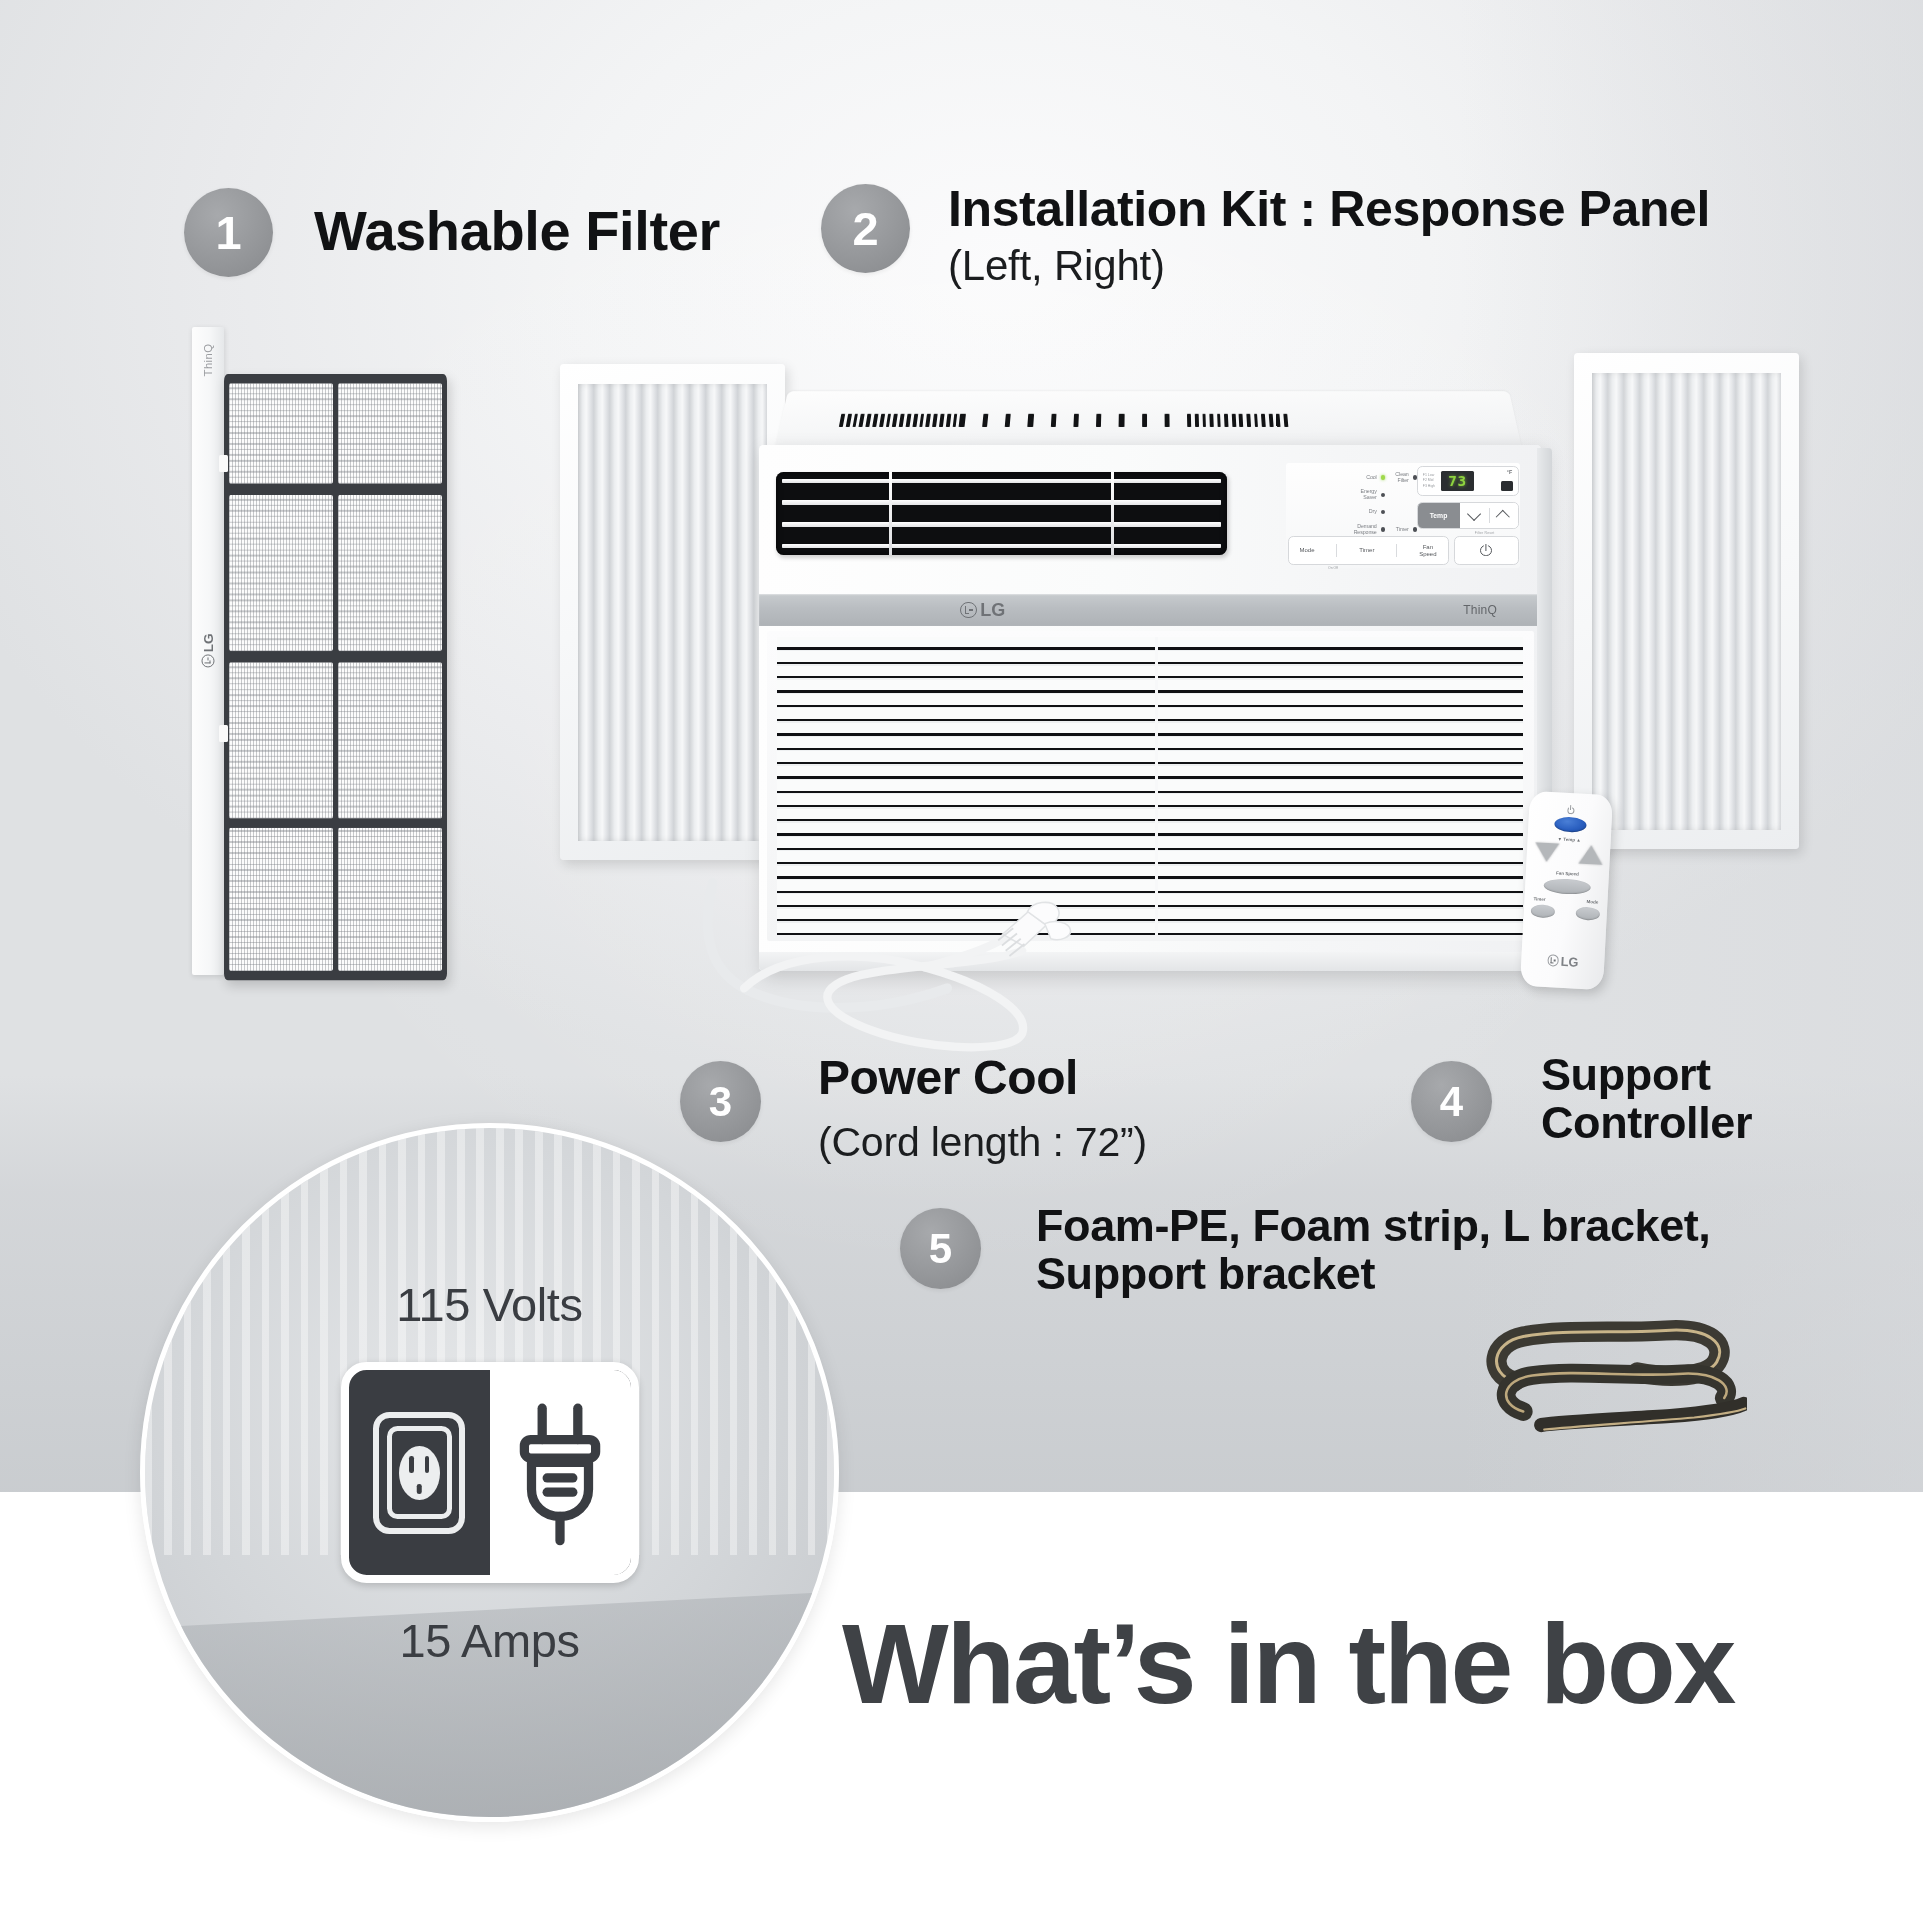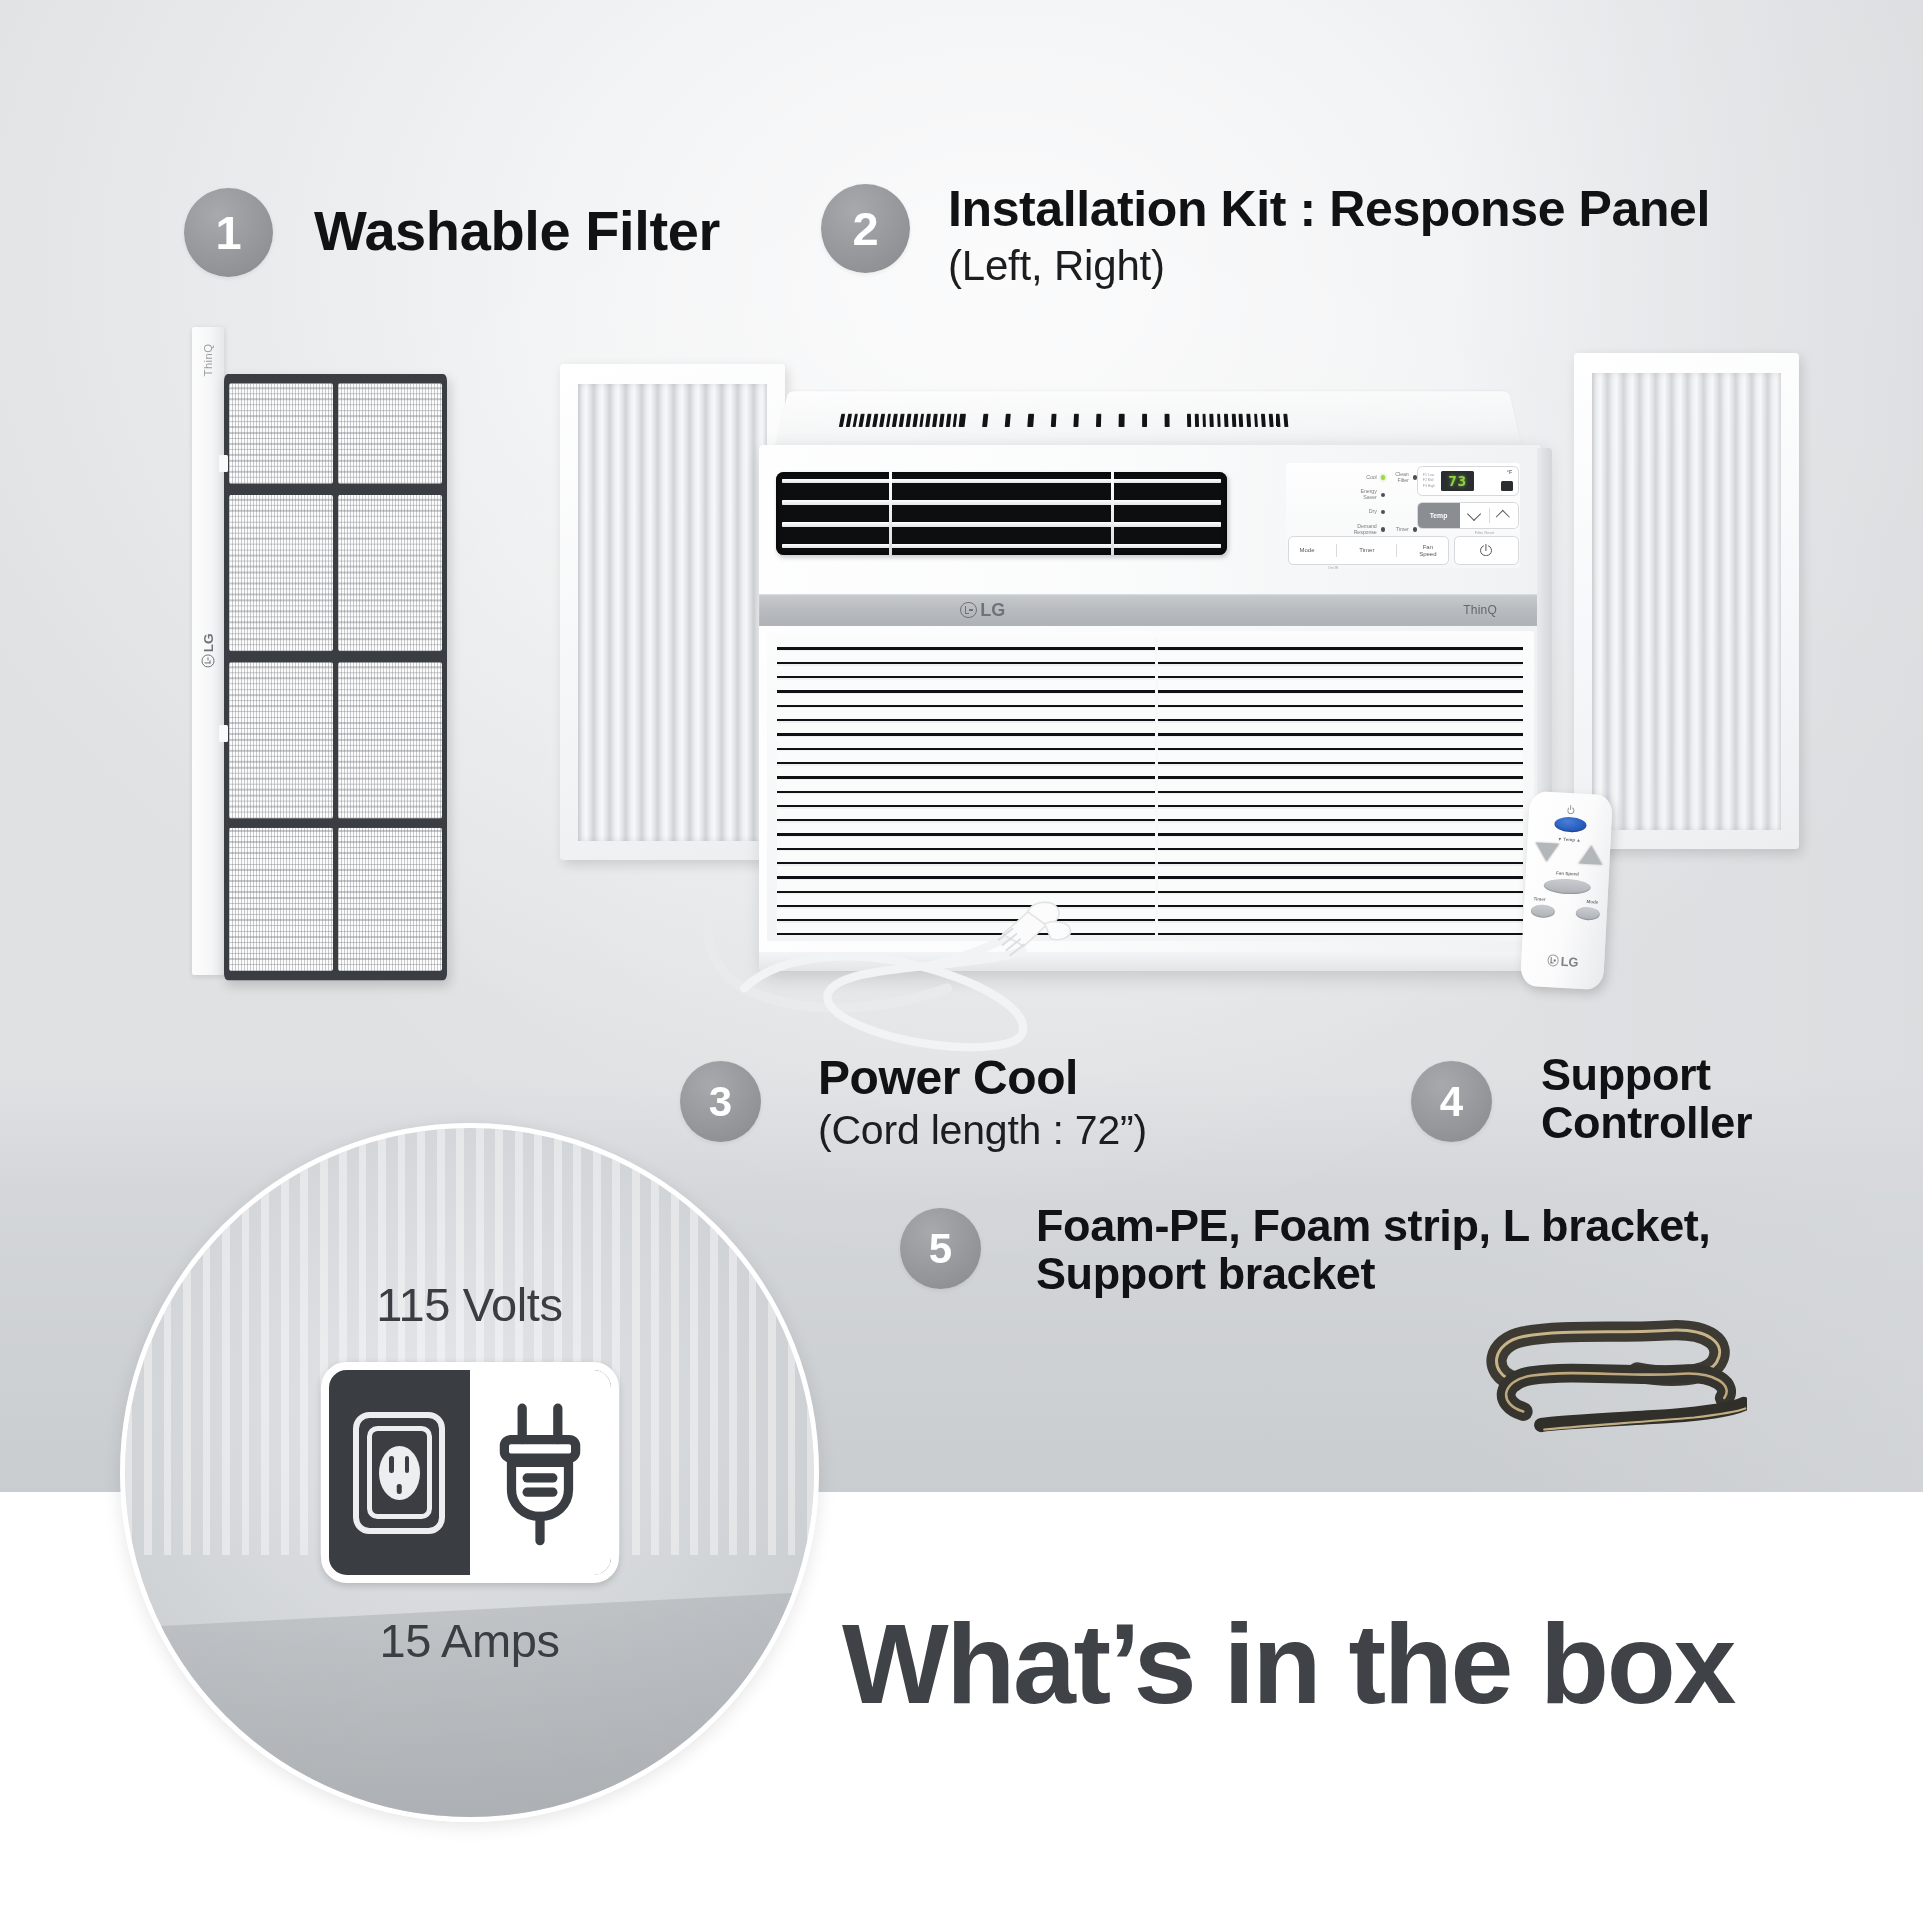--- a/index.html
+++ b/index.html
@@ -340,21 +340,21 @@
     box-shadow:inset 0 -0.8px 1.5px rgba(0,0,0,0.22);
   }
   .r-sm.l { left:6.8px; } .r-sm.r { right:6.8px; }
   .r-lg-brand { position:absolute; left:50%; transform:translateX(-50%); bottom:19.5px; display:flex; align-items:center; gap:2.3px;}
 
   
   #foam { position:absolute; left:1469px; top:1308px; width:278px; height:135px; }
 
   
   #power-circle {
-    position:absolute; left:120px; top:1123px; width:699px; height:699px;
+    position:absolute; left:140px; top:1123px; width:699px; height:699px;
     border-radius:50%;
     background:radial-gradient(circle at 46% 40%, #e4e6e8 0%, #d3d6d9 52%, #c2c5c9 100%);
     border:5.3px solid #ffffff;
     box-shadow:0 4.5px 18px rgba(0,0,0,0.10);
     overflow:hidden;
     display:flex; flex-direction:column; align-items:center; justify-content:center;
   }
   #power-circle::before {
     content:""; position:absolute; left:0; top:0; right:0; height:62%;
     background:repeating-linear-gradient(90deg, rgba(255,255,255,0.40) 0 7.5px, rgba(255,255,255,0) 7.5px 19.5px);
@@ -689,21 +689,21 @@
 
   <div class="badge" style="left:821px; top:184px; width:89px; height:89px; font-size:47px;">2</div>
   <div class="label" style="left:948px; top:183px; font-size:50px;">
     <span>Installation Kit : Response Panel</span>
     <span class="sub" style="font-size:42px; margin-top:7.5px;">(Left, Right)</span>
   </div>
 
   <div class="badge" style="left:680px; top:1061px; width:81px; height:81px; font-size:42px;">3</div>
   <div class="label" style="left:818px; top:1052px; font-size:48px;">
     <span>Power Cool</span>
-    <span class="sub" style="font-size:41px; margin-top:6px;">(Cord length : 72”)</span>
+    <span class="sub" style="font-size:41px; margin-top:18px;">(Cord length : 72”)</span>
   </div>
 
   <div class="badge" style="left:1411px; top:1061px; width:81px; height:81px; font-size:42px;">4</div>
   <div class="label" style="left:1541px; top:1051px; font-size:45px;">
     <span style="display:block;">Support</span>
     <span style="display:block;">Controller</span>
   </div>
 
   <div class="badge" style="left:900px; top:1208px; width:81px; height:81px; font-size:42px;">5</div>
   <div class="label" style="left:1036px; top:1202px; font-size:45px;">

